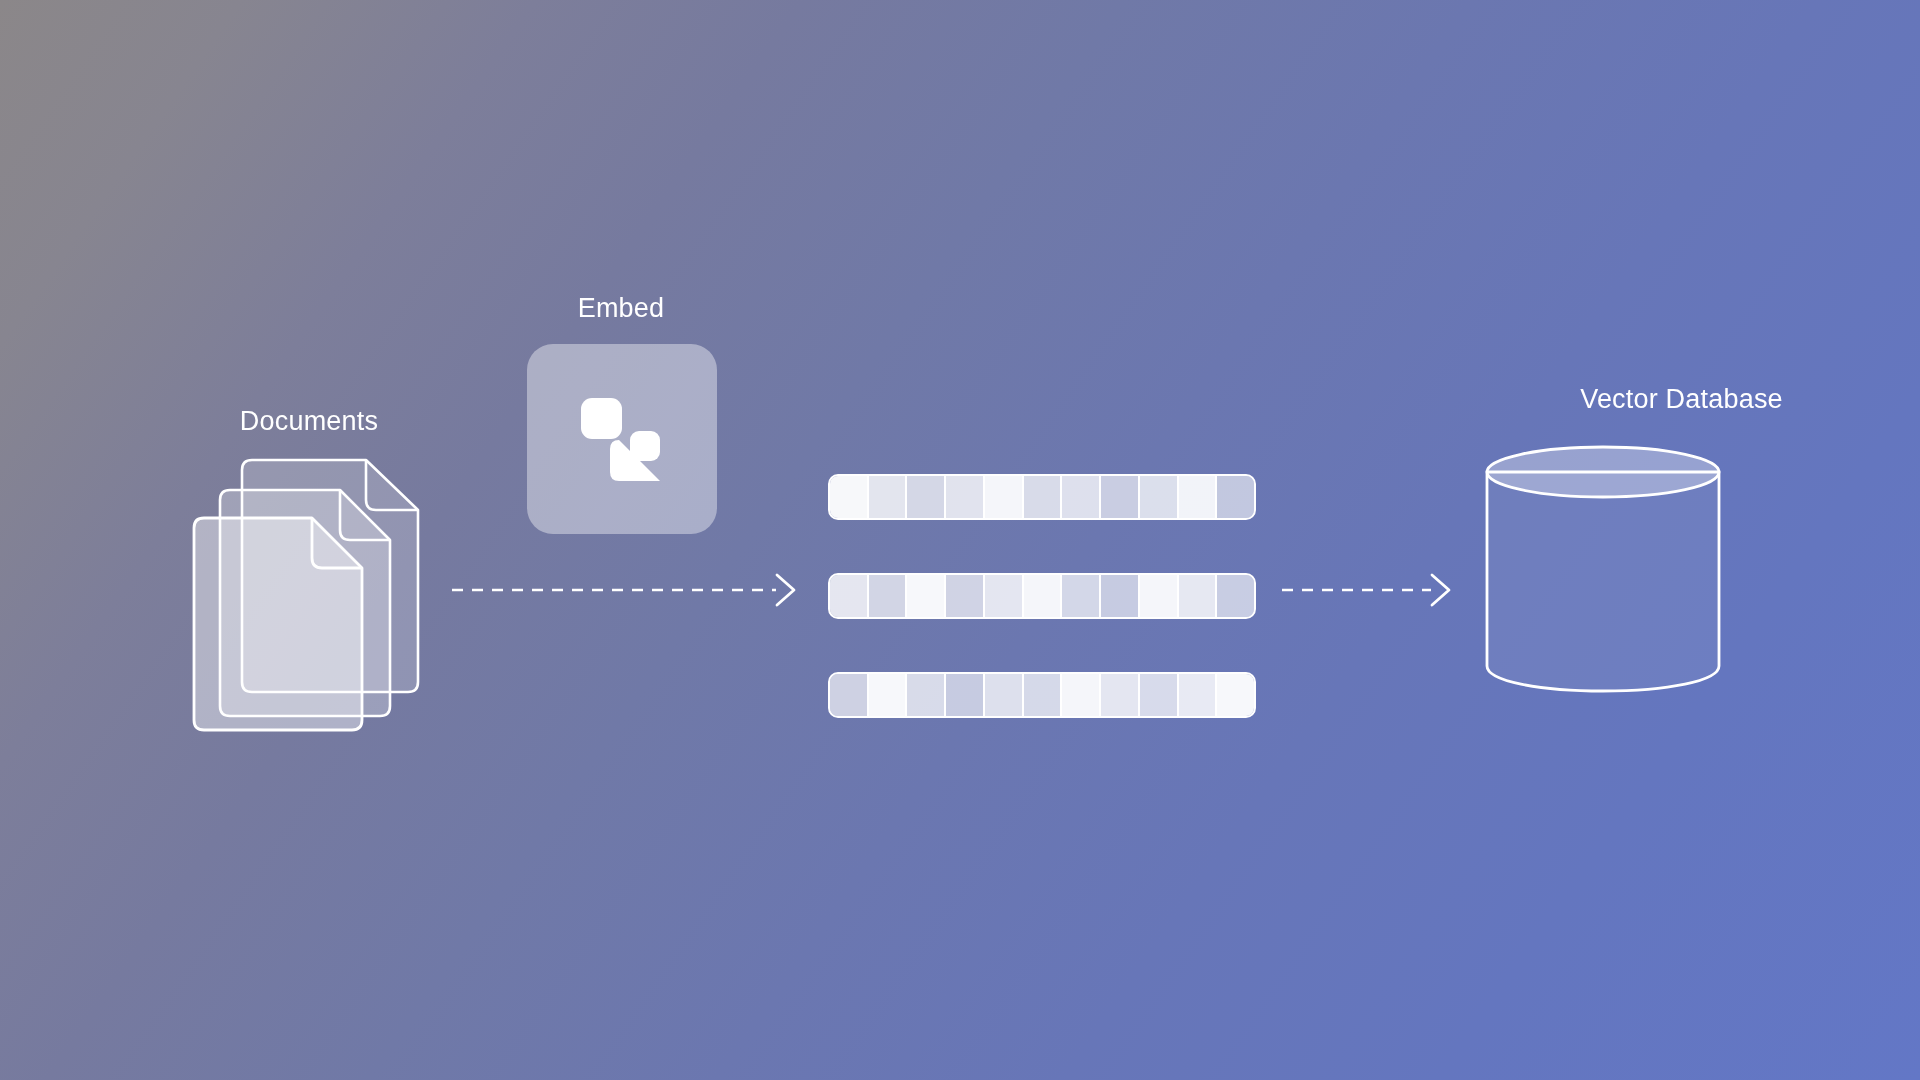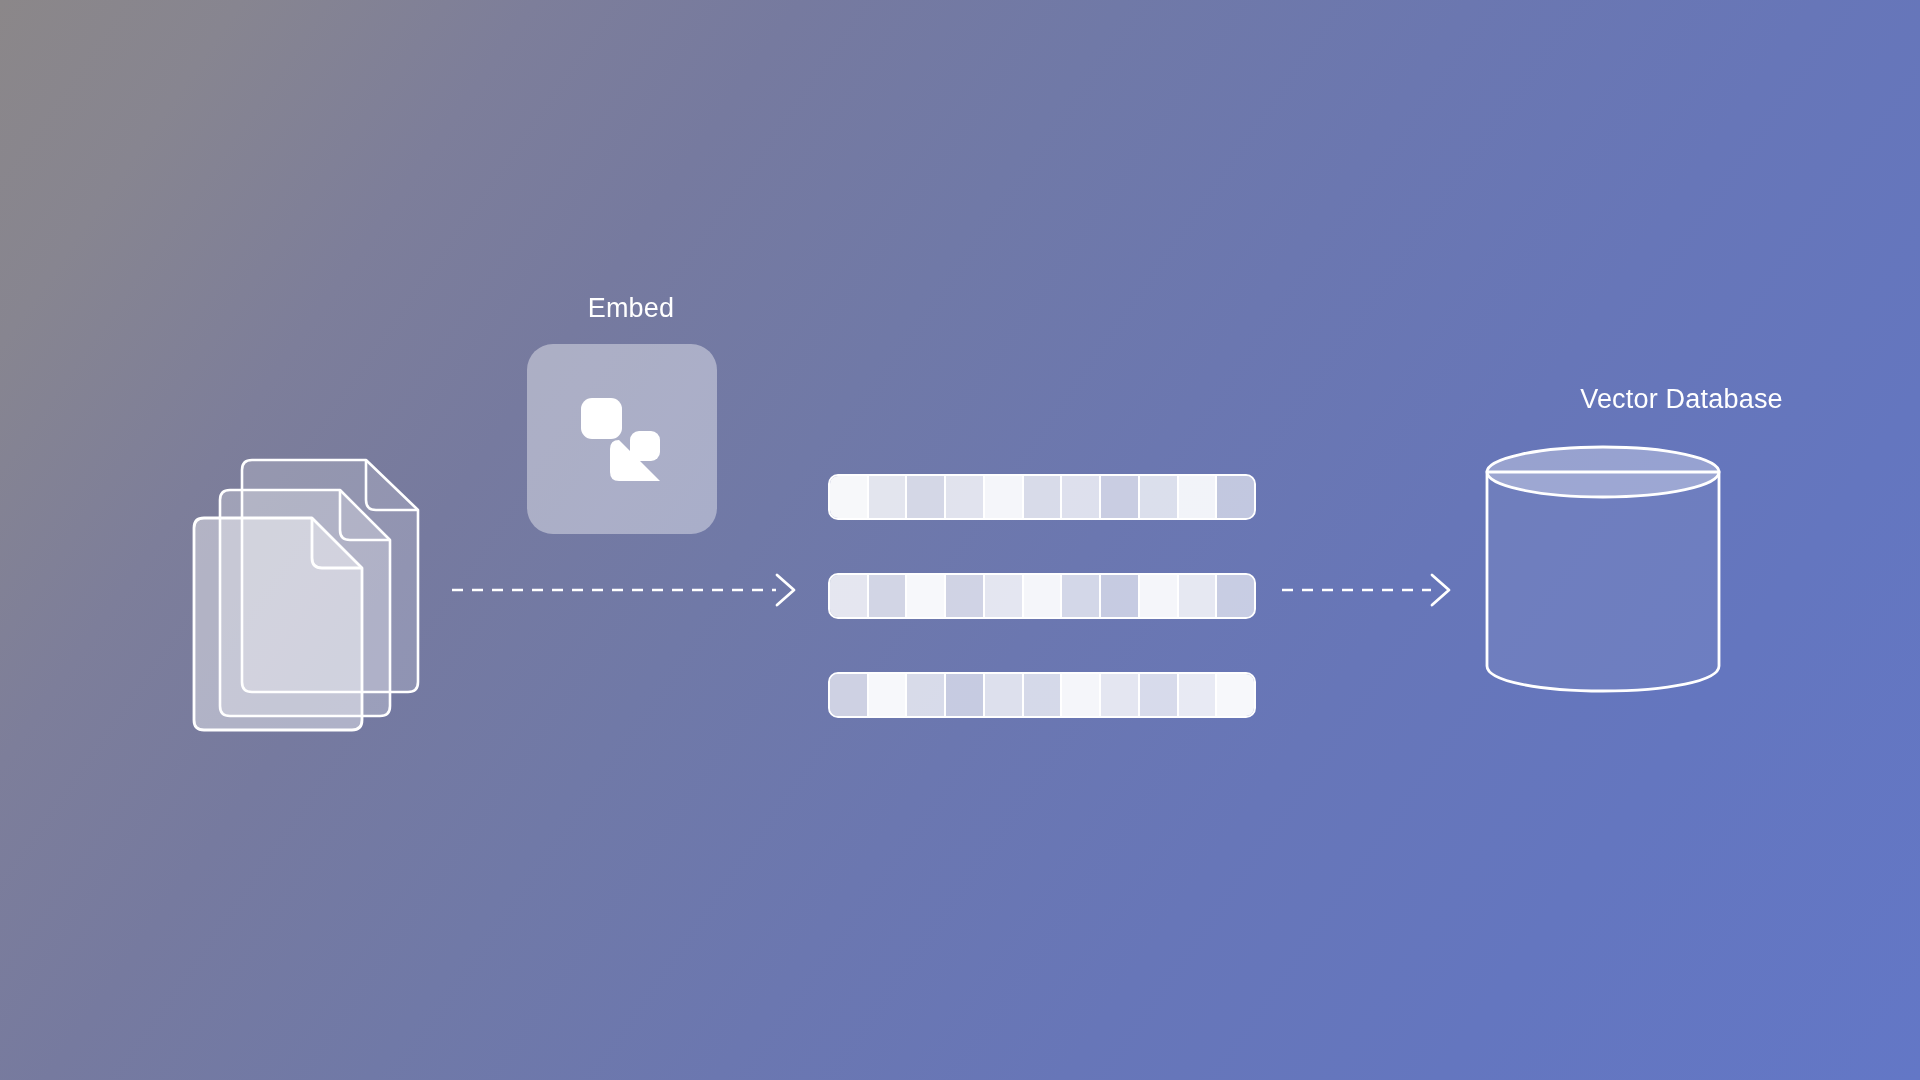--- a/index.html
+++ b/index.html
@@ -32,21 +32,21 @@
     position: absolute;
     color: #ffffff;
     font-size: 27px;
     font-weight: 400;
     letter-spacing: 0.2px;
     white-space: nowrap;
     text-align: center;
     line-height: 1;
   }
   #label-documents { left: 0; top: 408px; width: 618px; }
-  #label-embed     { left: 10px; top: 295px; width: 1242px; }
+  #label-embed     { left: 0; top: 295px; width: 1242px; }
   #label-vectordb  { left: 1160px; top: 386px; width: 1043px; }
 
   
   #documents-group {
     position: absolute;
     left: 190px;
     top: 448px;
     width: 240px;
     height: 290px;
   }
@@ -103,20 +103,21 @@
     width: 240px;
     height: 252px;
   }
   #vector-db-cylinder svg { display: block; width: 240px; height: 252px; }
 </style>
 </head>
 <body>
 
 <div id="stage">
 
+  <div class="node-label" id="label-documents">Documents</div>
 
   <div id="documents-group">
     <svg viewBox="0 0 240 290" fill="none" xmlns="http://www.w3.org/2000/svg">
 
       <path d="M62 12 H176 L228 62 V234 Q228 244 218 244 H62 Q52 244 52 234 V22 Q52 12 62 12 Z" fill="rgba(255,255,255,0.20)" stroke="#ffffff" stroke-width="2.6" stroke-linejoin="round"></path>
       <path d="M176 12 V52 Q176 62 186 62 H228" fill="none" stroke="#ffffff" stroke-width="2.6" stroke-linejoin="round"></path>
 
       <path d="M40 42 H150 L200 92 V258 Q200 268 190 268 H40 Q30 268 30 258 V52 Q30 42 40 42 Z" fill="rgba(255,255,255,0.28)" stroke="#ffffff" stroke-width="2.6" stroke-linejoin="round"></path>
       <path d="M150 42 V82 Q150 92 160 92 H200" fill="none" stroke="#ffffff" stroke-width="2.6" stroke-linejoin="round"></path>
 

